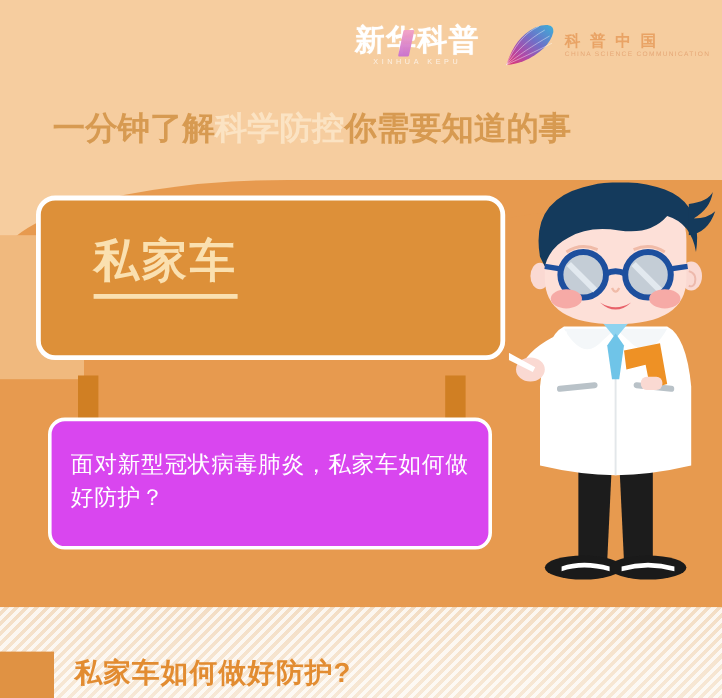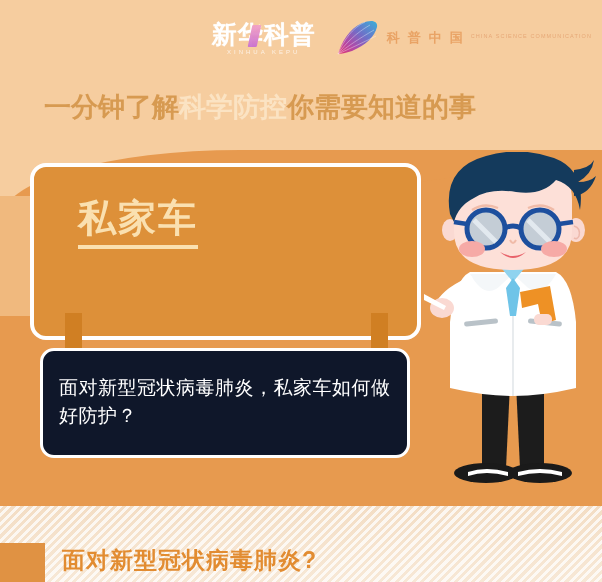--- a/index.html
+++ b/index.html
@@ -65,42 +65,42 @@
     margin-top: 2px;
   }
   .logo-a-accent {
     position: absolute; left: 38px; top: 3px; width: 9px; height: 22px;
     background: linear-gradient(to bottom, #f2a0c4, #c86fd0);
     transform: skewX(-12deg); opacity: 0.95; border-radius: 1px;
   }
 
   .logo-b { display: flex; align-items: center; gap: 7px; }
   .logo-b-mark { width: 48px; height: 40px; }
-  .logo-b-text { display: flex; flex-direction: row; }
+  .logo-b-text { display: flex; flex-direction: column; }
   .logo-b-cn {
     font-size: 13px; color: #e9a365; letter-spacing: 8px; line-height: 1.1;
     font-weight: bold;
   }
   .logo-b-en {
     font-size: 5.5px; color: #e6a877; letter-spacing: 1.1px; margin-top: 2px;
     white-space: nowrap;
   }
 
   
   .headline {
     position: absolute; left: 44px; top: 94px;
     font-size: 27px; font-weight: bold; line-height: 1;
     white-space: nowrap;
   }
   .headline .h-dark   { color: #d79a51; }
   .headline .h-light  { color: #fbe3c3; }
 
   
   .board-main {
-    position: absolute; left: 30px; top: 163px; width: 391px; height: 177px;
+    position: absolute; left: 30px; top: 163px; width: 391px; height: 137px;
     background: #dd9039;
     border: 4px solid #ffffff;
     border-radius: 16px;
   }
   .board-main-title {
     position: absolute; left: 44px; top: 32px;
     font-size: 38px; font-weight: bold; color: #fae0b0; letter-spacing: 2px;
     line-height: 1;
     border-bottom: 4px solid #fae0b0; padding-bottom: 8px;
   }
@@ -114,21 +114,21 @@
   .post {
     position: absolute; top: 313px; width: 17px; height: 54px;
     background: #d07f23; border-radius: 0 0 9px 9px;
   }
   .post-left  { left: 65px; }
   .post-right { left: 371px; }
 
   
   .board-sub {
     position: absolute; left: 40px; top: 348px; width: 370px; height: 110px;
-    background: #0f172a;
+    background: #d946ef;
     border: 3px solid #ffffff;
     border-radius: 14px;
   }
   .board-sub-text {
     position: absolute; left: 16px; top: 23px; width: 340px;
     font-size: 19px; color: #ffffff; line-height: 1.45; letter-spacing: 0.5px;
   }
 
   
   .footer-block {
@@ -255,15 +255,15 @@
 
   <div class="post post-left"></div>
   <div class="post post-right"></div>
 
   <div class="board-sub">
     <div class="board-sub-text">面对新型冠状病毒肺炎，私家车如何做好防护？</div>
   </div>
 
   <div class="stripe-band"></div>
   <div class="footer-block"></div>
-  <div class="footer-title">面对新型冠状病毒肺炎?</div>
+  <div class="footer-title">私家车如何做好防护?</div>
 
 </div>
 
 </body></html>

